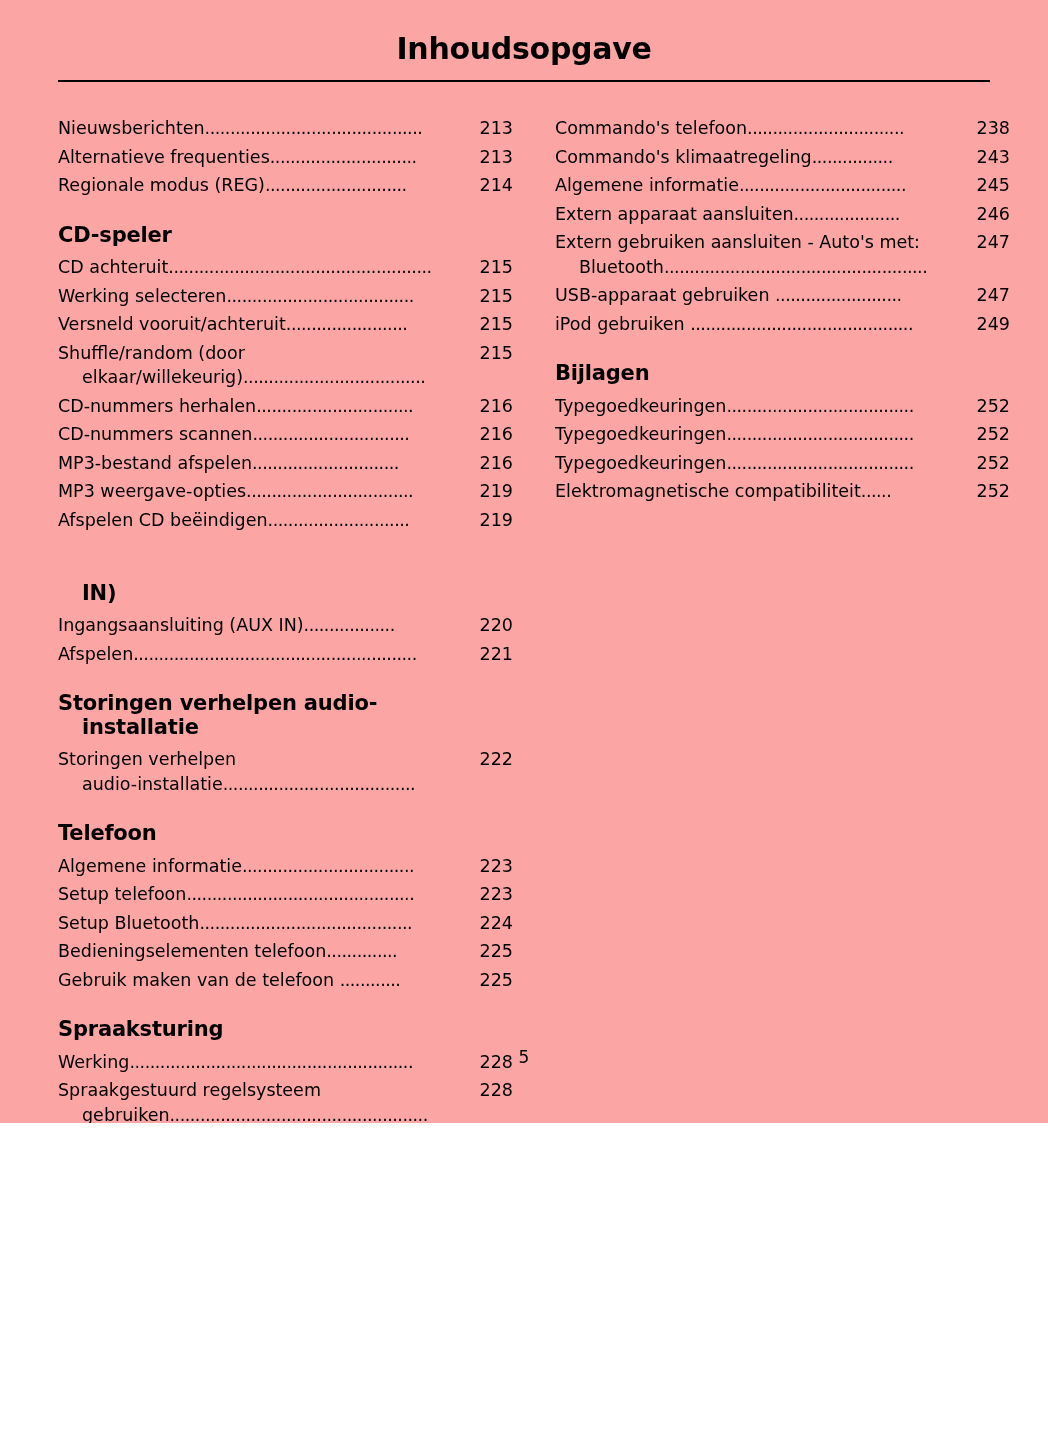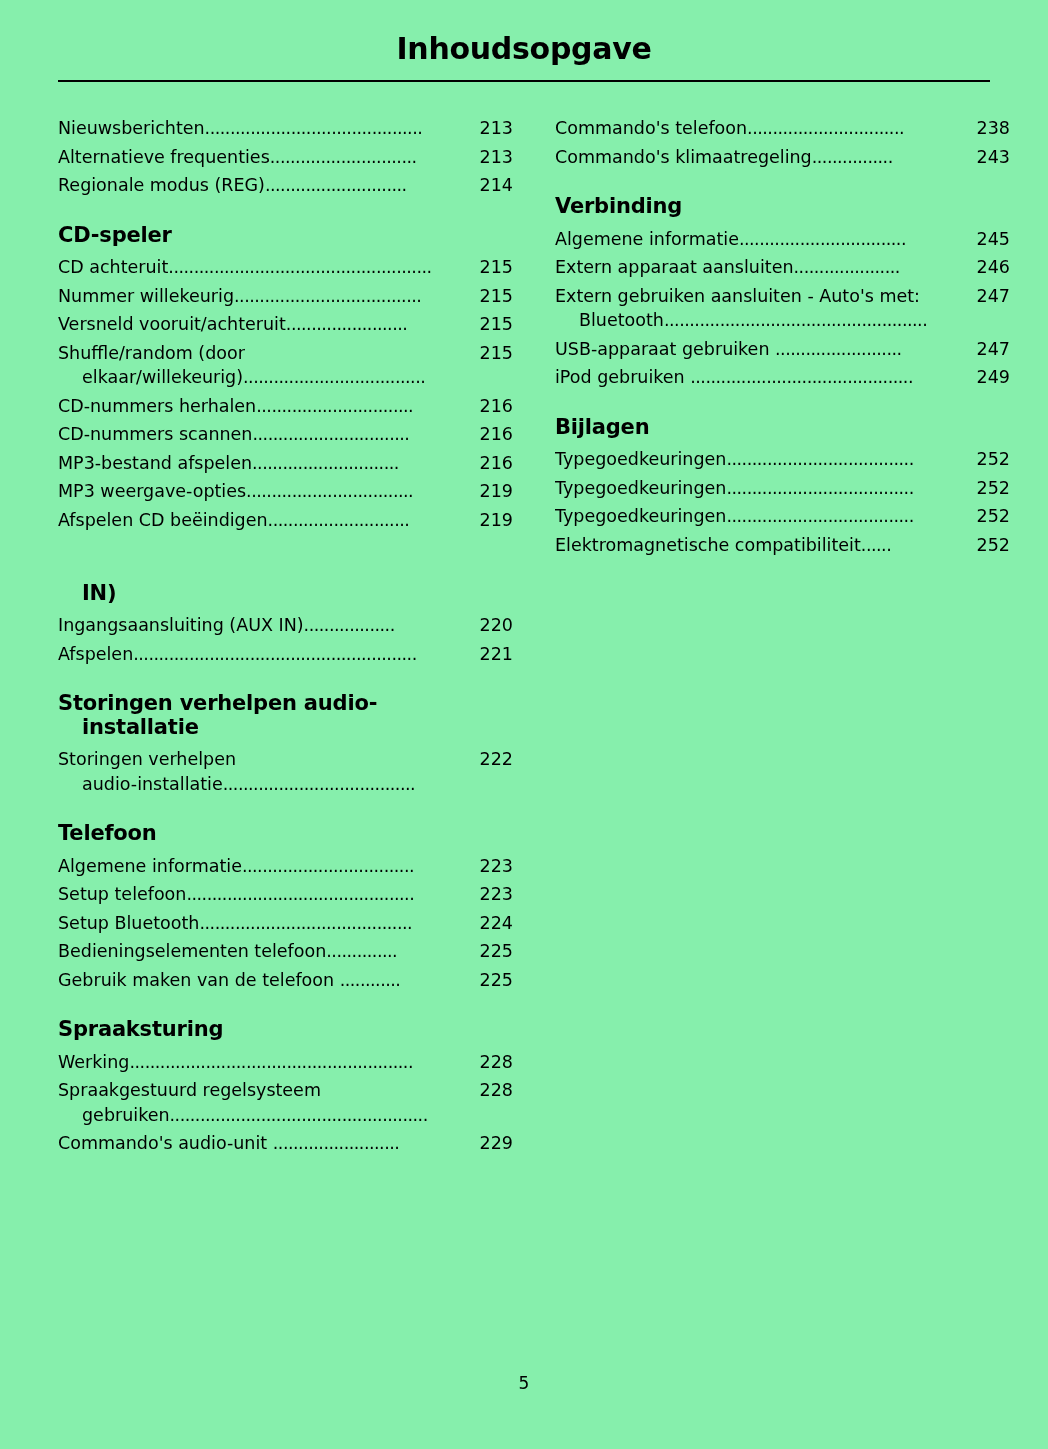--- a/index.html
+++ b/index.html
@@ -3,23 +3,23 @@
 <meta charset="utf-8">
 <style>
   html, body {
     margin: 0;
     padding: 0;
     background: #ffffff;
   }
   .page {
     position: relative;
     width: 1048px;
-    height: 1449px;
+    height: 1123px;
     margin: 0 auto;
-    background: #86efac;
+    background: #fca5a5;
     font-family: "DejaVu Sans", sans-serif;
     color: #000000;
     box-sizing: border-box;
   }
   .page-title {
     text-align: center;
     font-size: 30px;
     font-weight: bold;
     letter-spacing: -0.3px;
     padding-top: 31px;
@@ -86,21 +86,21 @@
   <div class="page-title">Inhoudsopgave</div>
   <hr class="title-rule">
 
   <div class="columns">
     <div class="col" id="left-col">
         <div class="entry"><span class="pg">213</span><span class="et">Nieuwsberichten</span><span class="leader">...........................................</span></div>
         <div class="entry"><span class="pg">213</span><span class="et">Alternatieve frequenties</span><span class="leader">.............................</span></div>
         <div class="entry"><span class="pg">214</span><span class="et">Regionale modus (REG)</span><span class="leader">............................</span></div>
         <h2 class="section"><span>CD-speler</span></h2>
         <div class="entry"><span class="pg">215</span><span class="et">CD achteruit</span><span class="leader">....................................................</span></div>
-        <div class="entry"><span class="pg">215</span><span class="et">Nummer willekeurig</span><span class="leader">.....................................</span></div>
+        <div class="entry"><span class="pg">215</span><span class="et">Werking selecteren</span><span class="leader">.....................................</span></div>
         <div class="entry"><span class="pg">215</span><span class="et">Versneld vooruit/achteruit</span><span class="leader">........................</span></div>
         <div class="entry wrap"><span class="pg">215</span><span class="et">Shuffle/random (door</span><span class="line2"><span>elkaar/willekeurig)</span><span class="leader">....................................</span></span></div>
         <div class="entry"><span class="pg">216</span><span class="et">CD-nummers herhalen</span><span class="leader">...............................</span></div>
         <div class="entry"><span class="pg">216</span><span class="et">CD-nummers scannen</span><span class="leader">...............................</span></div>
         <div class="entry"><span class="pg">216</span><span class="et">MP3-bestand afspelen</span><span class="leader">.............................</span></div>
         <div class="entry"><span class="pg">219</span><span class="et">MP3 weergave-opties</span><span class="leader">.................................</span></div>
         <div class="entry"><span class="pg">219</span><span class="et">Afspelen CD beëindigen</span><span class="leader">............................</span></div>
         <h2 class="section"><br><span style="padding-left: 24px;">IN)</span></h2>
         <div class="entry"><span class="pg">220</span><span class="et">Ingangsaansluiting (AUX IN)</span><span class="leader">..................</span></div>
         <div class="entry"><span class="pg">221</span><span class="et">Afspelen</span><span class="leader">........................................................</span></div>
@@ -113,21 +113,20 @@
         <div class="entry"><span class="pg">225</span><span class="et">Bedieningselementen telefoon</span><span class="leader">..............</span></div>
         <div class="entry"><span class="pg">225</span><span class="et">Gebruik maken van de telefoon </span><span class="leader">............</span></div>
         <h2 class="section"><span>Spraaksturing</span></h2>
         <div class="entry"><span class="pg">228</span><span class="et">Werking</span><span class="leader">........................................................</span></div>
         <div class="entry wrap"><span class="pg">228</span><span class="et">Spraakgestuurd regelsysteem</span><span class="line2"><span>gebruiken</span><span class="leader">...................................................</span></span></div>
         <div class="entry"><span class="pg">229</span><span class="et">Commando's audio-unit </span><span class="leader">.........................</span></div>
       </div>
     <div class="col" id="right-col">
         <div class="entry"><span class="pg">238</span><span class="et">Commando's telefoon</span><span class="leader">...............................</span></div>
         <div class="entry"><span class="pg">243</span><span class="et">Commando's klimaatregeling</span><span class="leader">................</span></div>
-        <h2 class="section"><span>Verbinding</span></h2>
         <div class="entry"><span class="pg">245</span><span class="et">Algemene informatie</span><span class="leader">.................................</span></div>
         <div class="entry"><span class="pg">246</span><span class="et">Extern apparaat aansluiten</span><span class="leader">.....................</span></div>
         <div class="entry wrap"><span class="pg">247</span><span class="et">Extern gebruiken aansluiten - Auto's met:</span><span class="line2"><span>Bluetooth</span><span class="leader">....................................................</span></span></div>
         <div class="entry"><span class="pg">247</span><span class="et">USB-apparaat gebruiken </span><span class="leader">.........................</span></div>
         <div class="entry"><span class="pg">249</span><span class="et">iPod gebruiken </span><span class="leader">............................................</span></div>
         <h2 class="section"><span>Bijlagen</span></h2>
         <div class="entry"><span class="pg">252</span><span class="et">Typegoedkeuringen</span><span class="leader">.....................................</span></div>
         <div class="entry"><span class="pg">252</span><span class="et">Typegoedkeuringen</span><span class="leader">.....................................</span></div>
         <div class="entry"><span class="pg">252</span><span class="et">Typegoedkeuringen</span><span class="leader">.....................................</span></div>
         <div class="entry"><span class="pg">252</span><span class="et">Elektromagnetische compatibiliteit</span><span class="leader">......</span></div>

